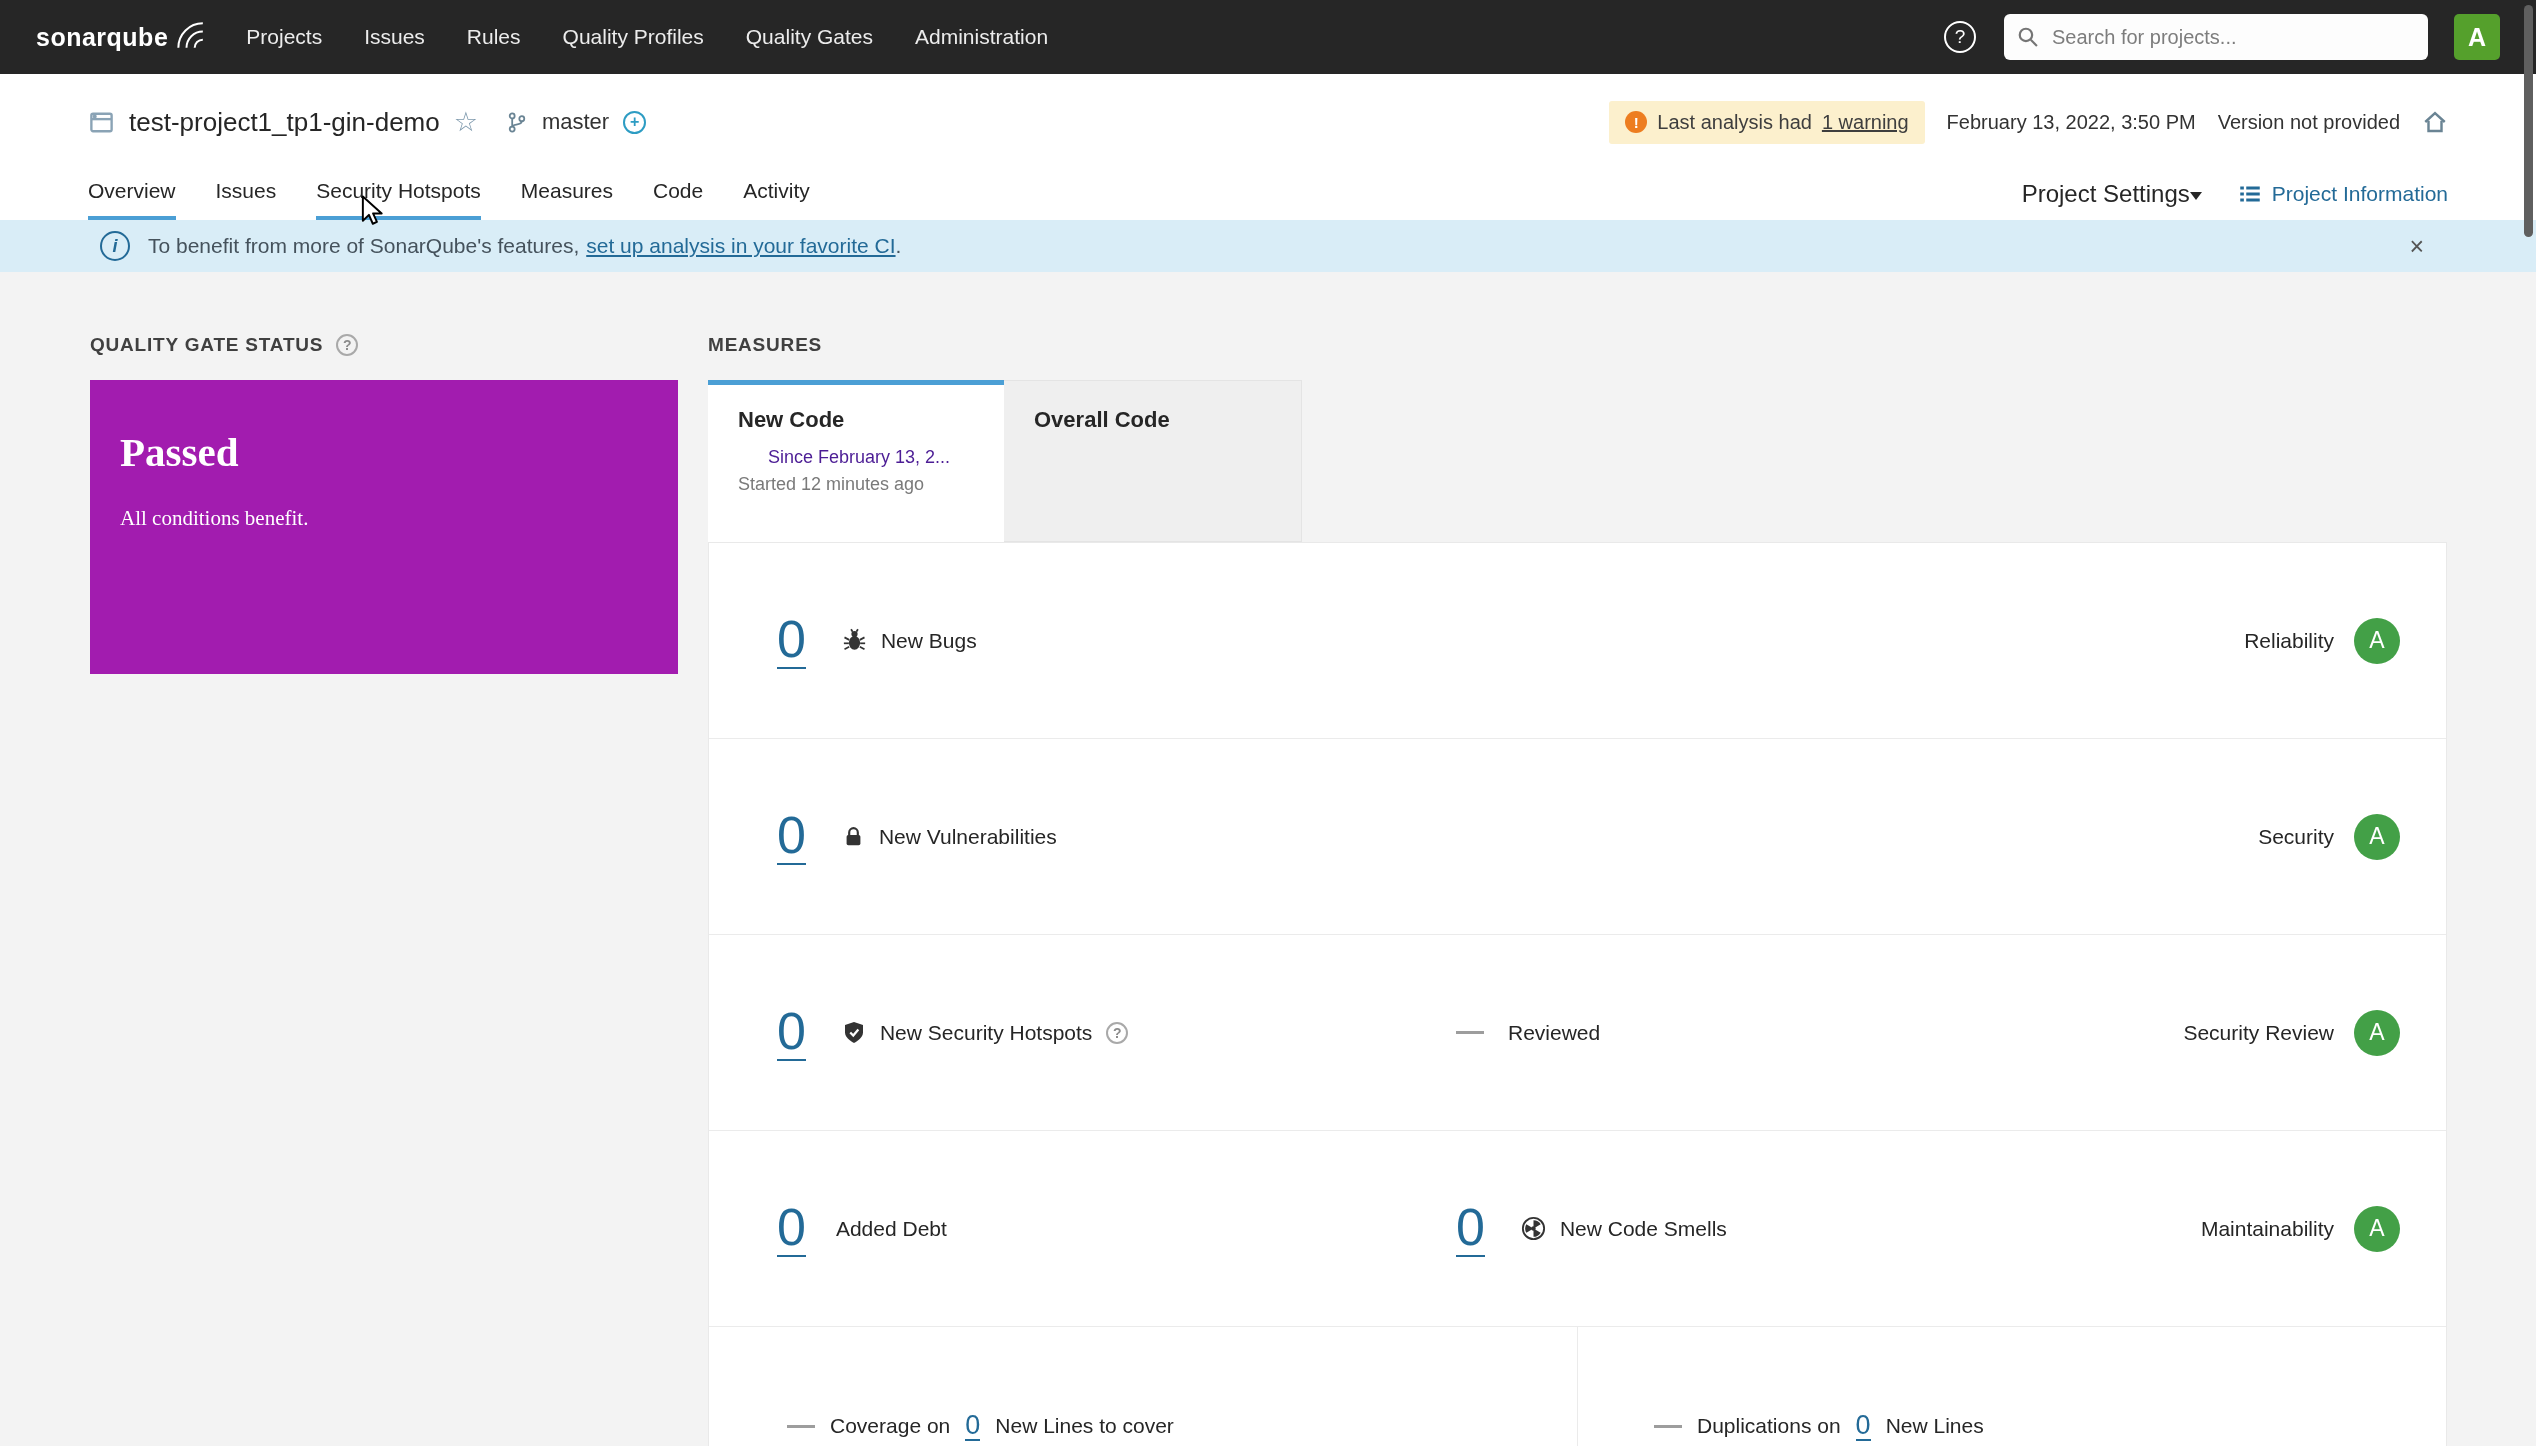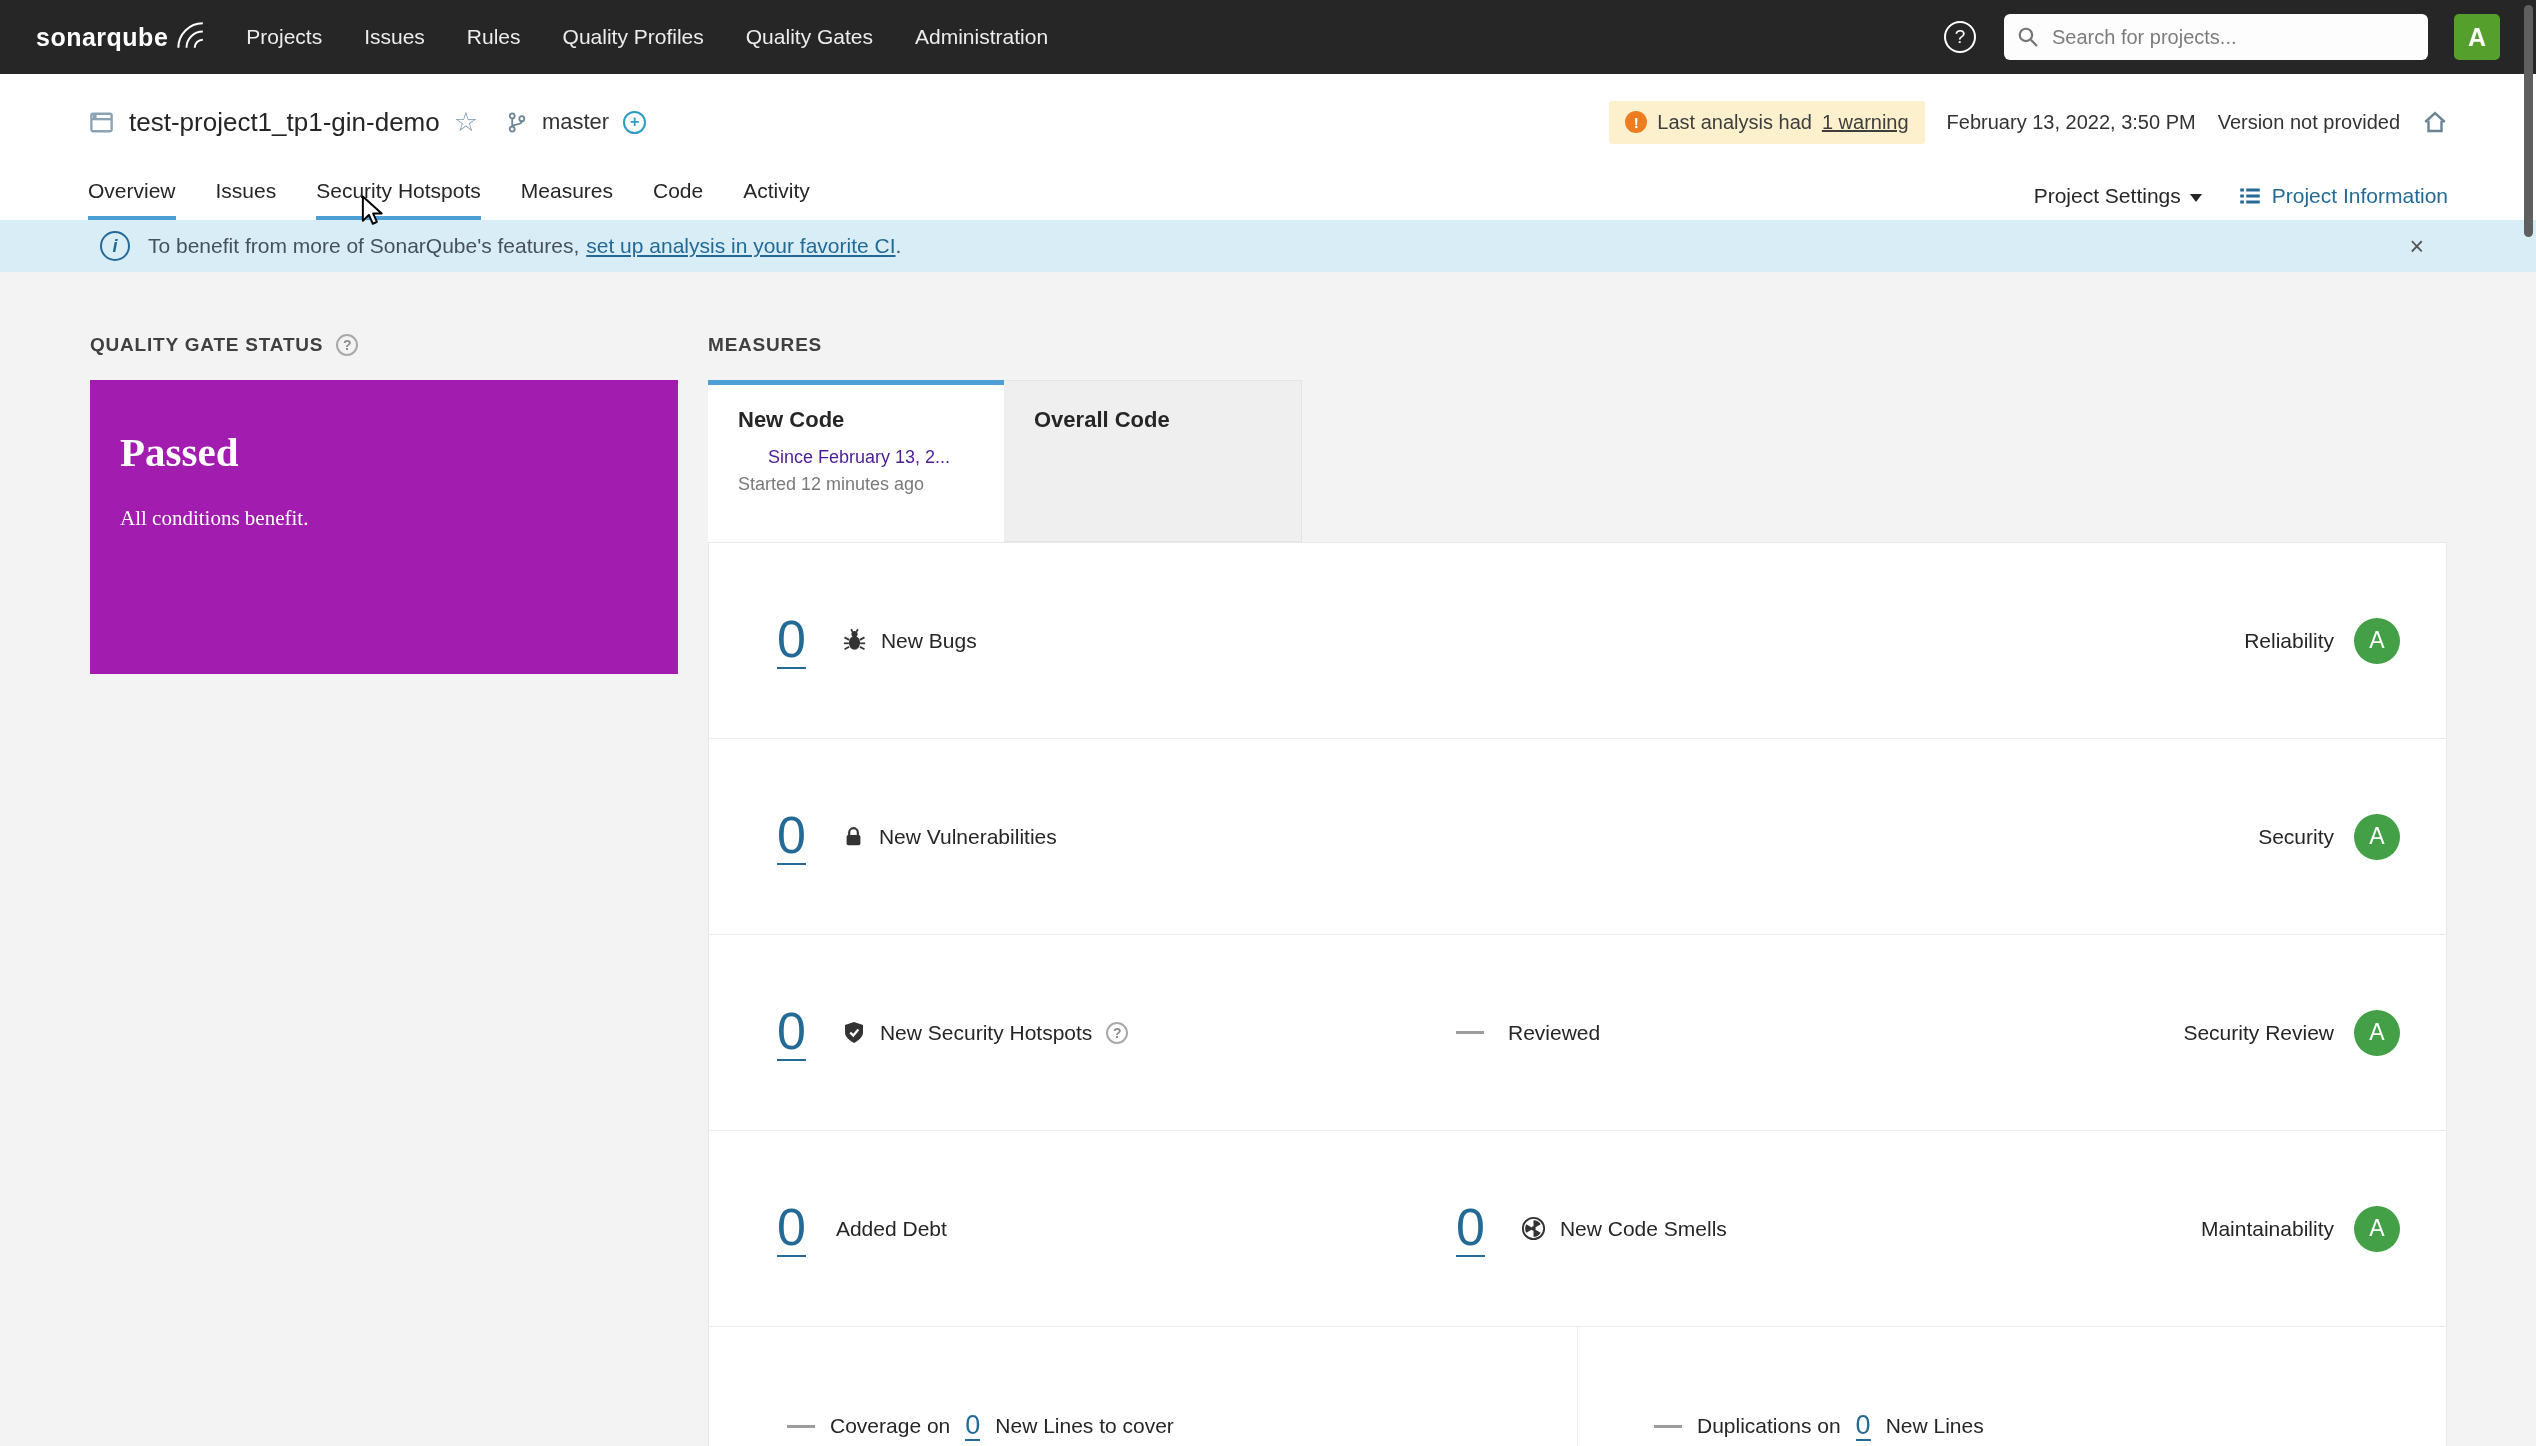--- a/index.html
+++ b/index.html
@@ -48,21 +48,21 @@
   .warn-text { font-size:20px; color:#3e3e3e; }
   .warn-link { font-size:20px; color:#3e3e3e; text-decoration:underline; cursor:pointer; }
   .meta-text { font-size:20px; color:#333; white-space:nowrap; }
 
   .ph-row2 { display:flex; align-items:flex-end; height:58px; }
   .tabs { display:flex; gap:40px; }
   .tab { font-size:21px; color:#262626; padding-bottom:13px; border-bottom:4px solid transparent; cursor:pointer; }
   .tab.active { border-color:#4b9fd5; }
   .tab.hovered { border-color:#4b9fd5; }
   .row2-right { margin-left:auto; display:flex; align-items:center; gap:36px; padding-bottom:12px; }
-  .proj-settings { display:flex; align-items:center; gap:9px; font-size:21px; color:#262626; cursor:pointer; }
+  .proj-settings { display:flex; align-items:center; font-size:24px; color:#262626; cursor:pointer; }
   .caret { width:0; height:0; border-left:6px solid transparent; border-right:6px solid transparent; border-top:8px solid #262626; margin-top:3px; }
   .proj-info { display:flex; align-items:center; gap:10px; font-size:21px; color:#236a97; cursor:pointer; }
 
   
   .banner { height:52px; background:#d9edf7; display:flex; align-items:center; padding:0 112px 0 100px; }
   .info-icon { width:30px; height:30px; border:2px solid #236a97; border-radius:50%; color:#236a97;
     font-size:18px; font-weight:700; font-style:italic; display:flex; align-items:center;
     justify-content:center; margin-right:18px; flex:none; }
   .banner-text { font-size:21px; color:#45525c; }
   .banner-link { font-size:21px; color:#236a97; text-decoration:underline; cursor:pointer; margin-left:7px; }

